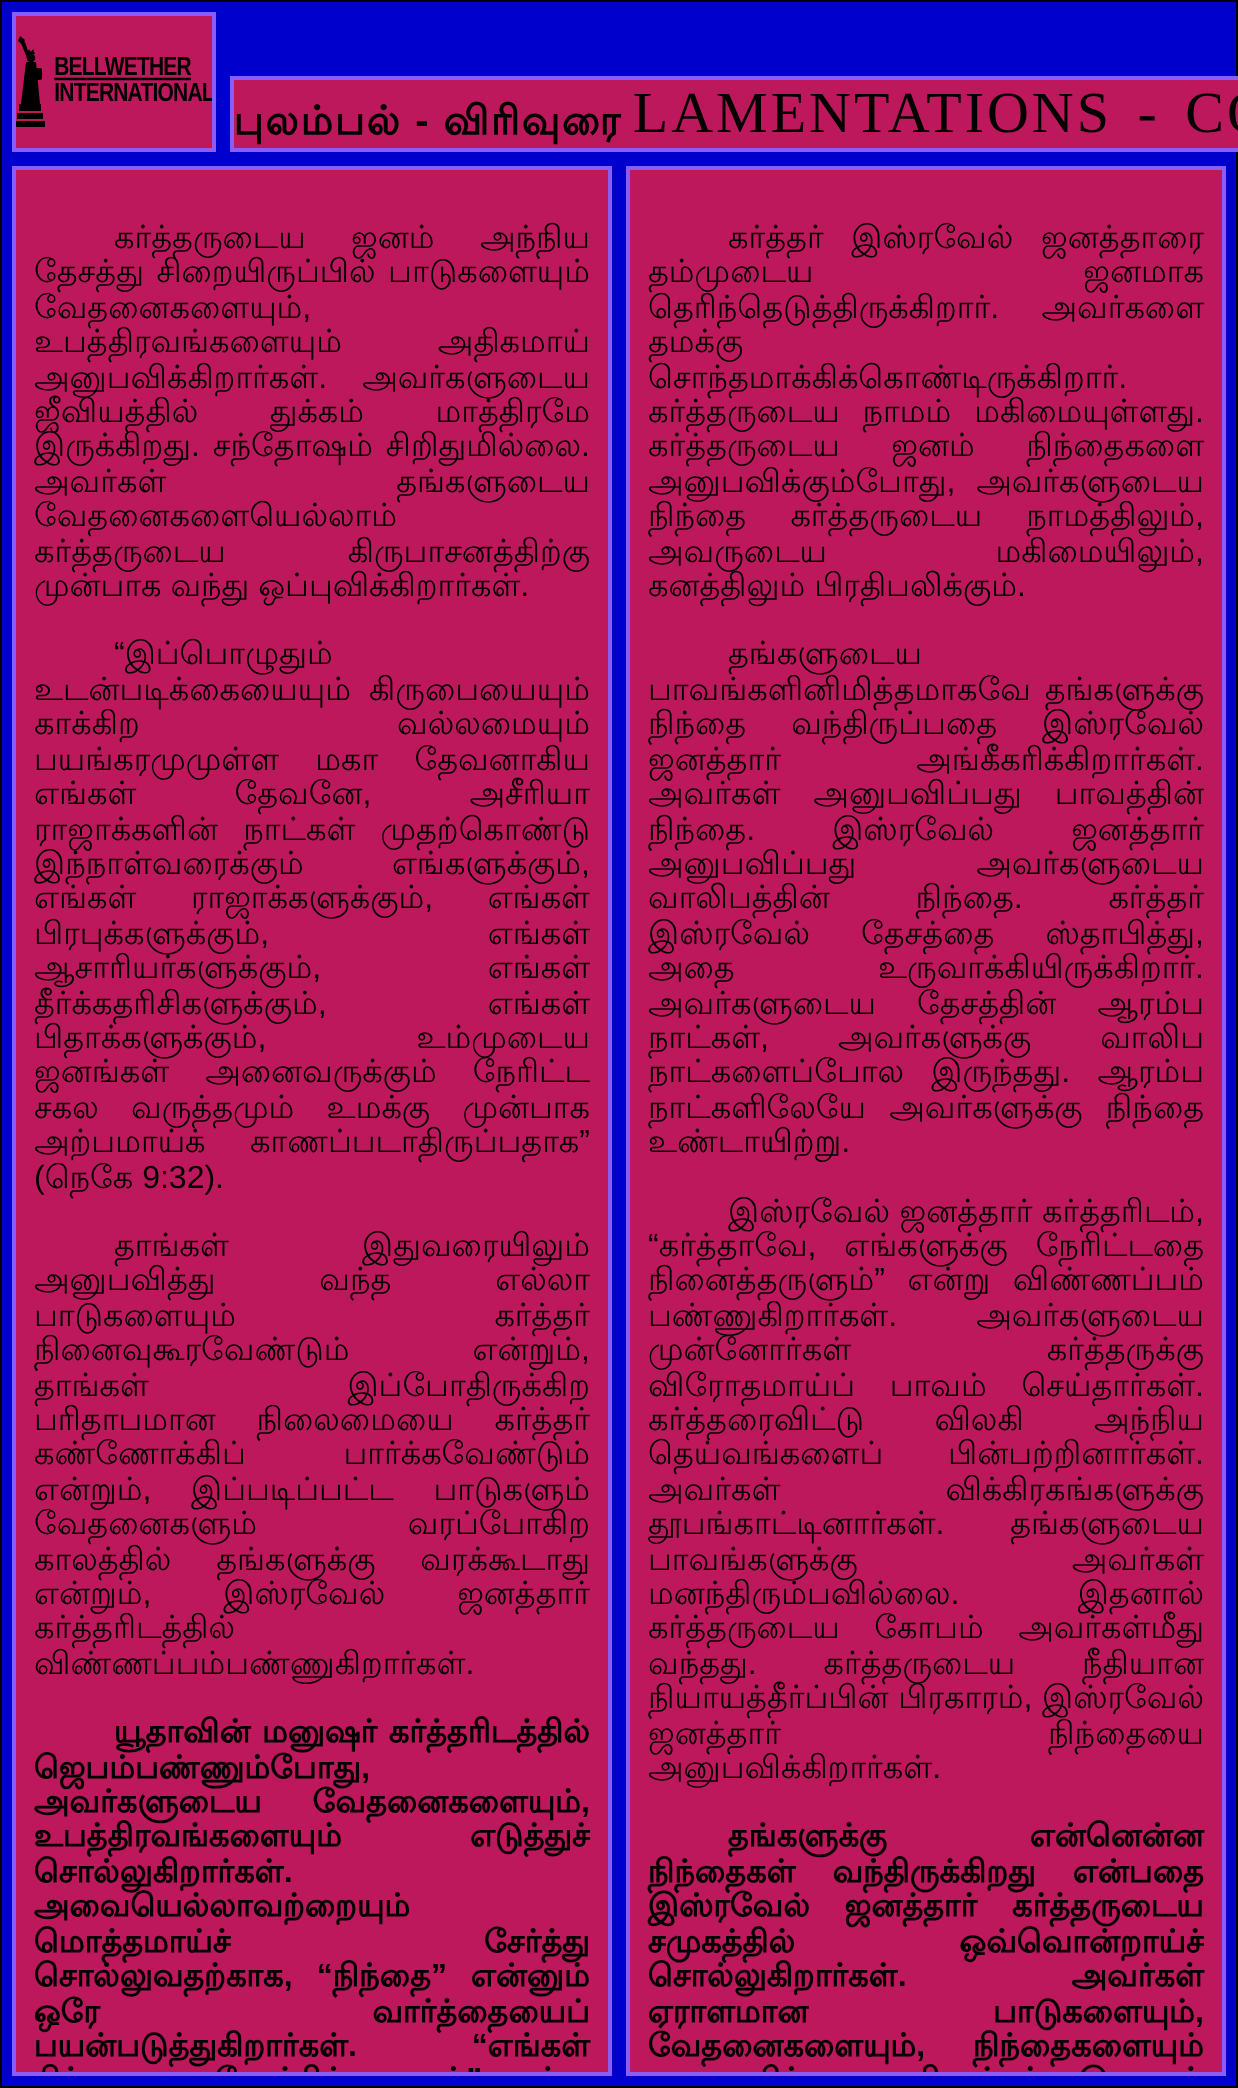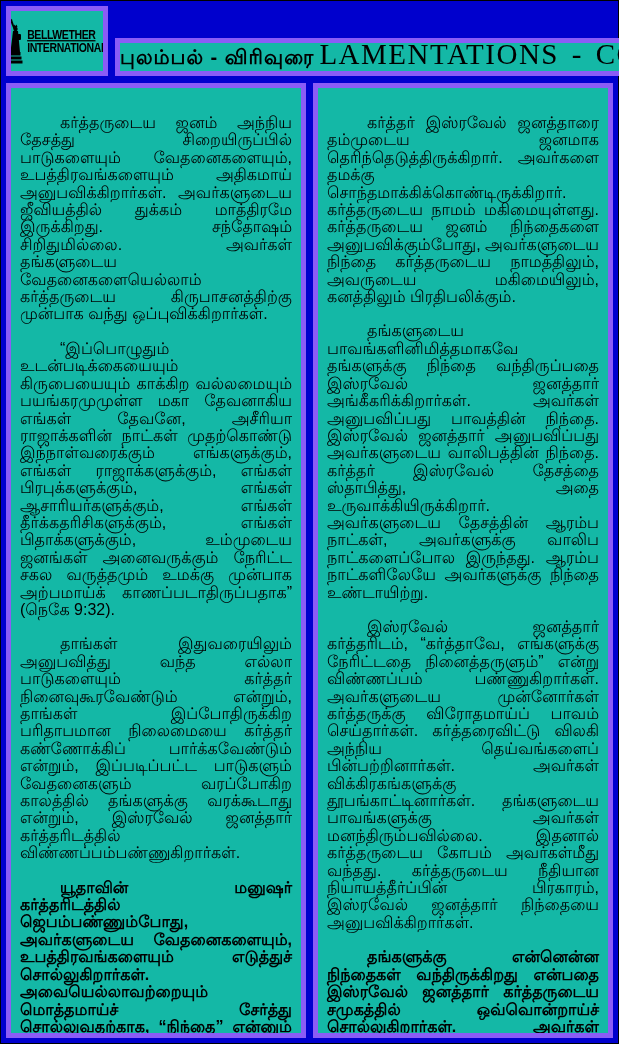--- a/index.html
+++ b/index.html
@@ -10,22 +10,22 @@
     background: #0000CD;
     border: 1px solid #000000;
     padding: 5px;
     display: flex;
     flex-direction: column;
     gap: 7px;
     font-family: "Liberation Sans", sans-serif;
     color: #000000;
   }
   .box {
-    background: #14b8a6;
-    border: 5px solid #8b5cf6;
+    background: #be185d;
+    border: 2px solid #8b5cf6;
     box-sizing: border-box;
   }
   
   .header-row {
     display: flex;
     gap: 7px;
     flex: 0 0 70px;
     height: 70px;
   }
   .logo-box {

